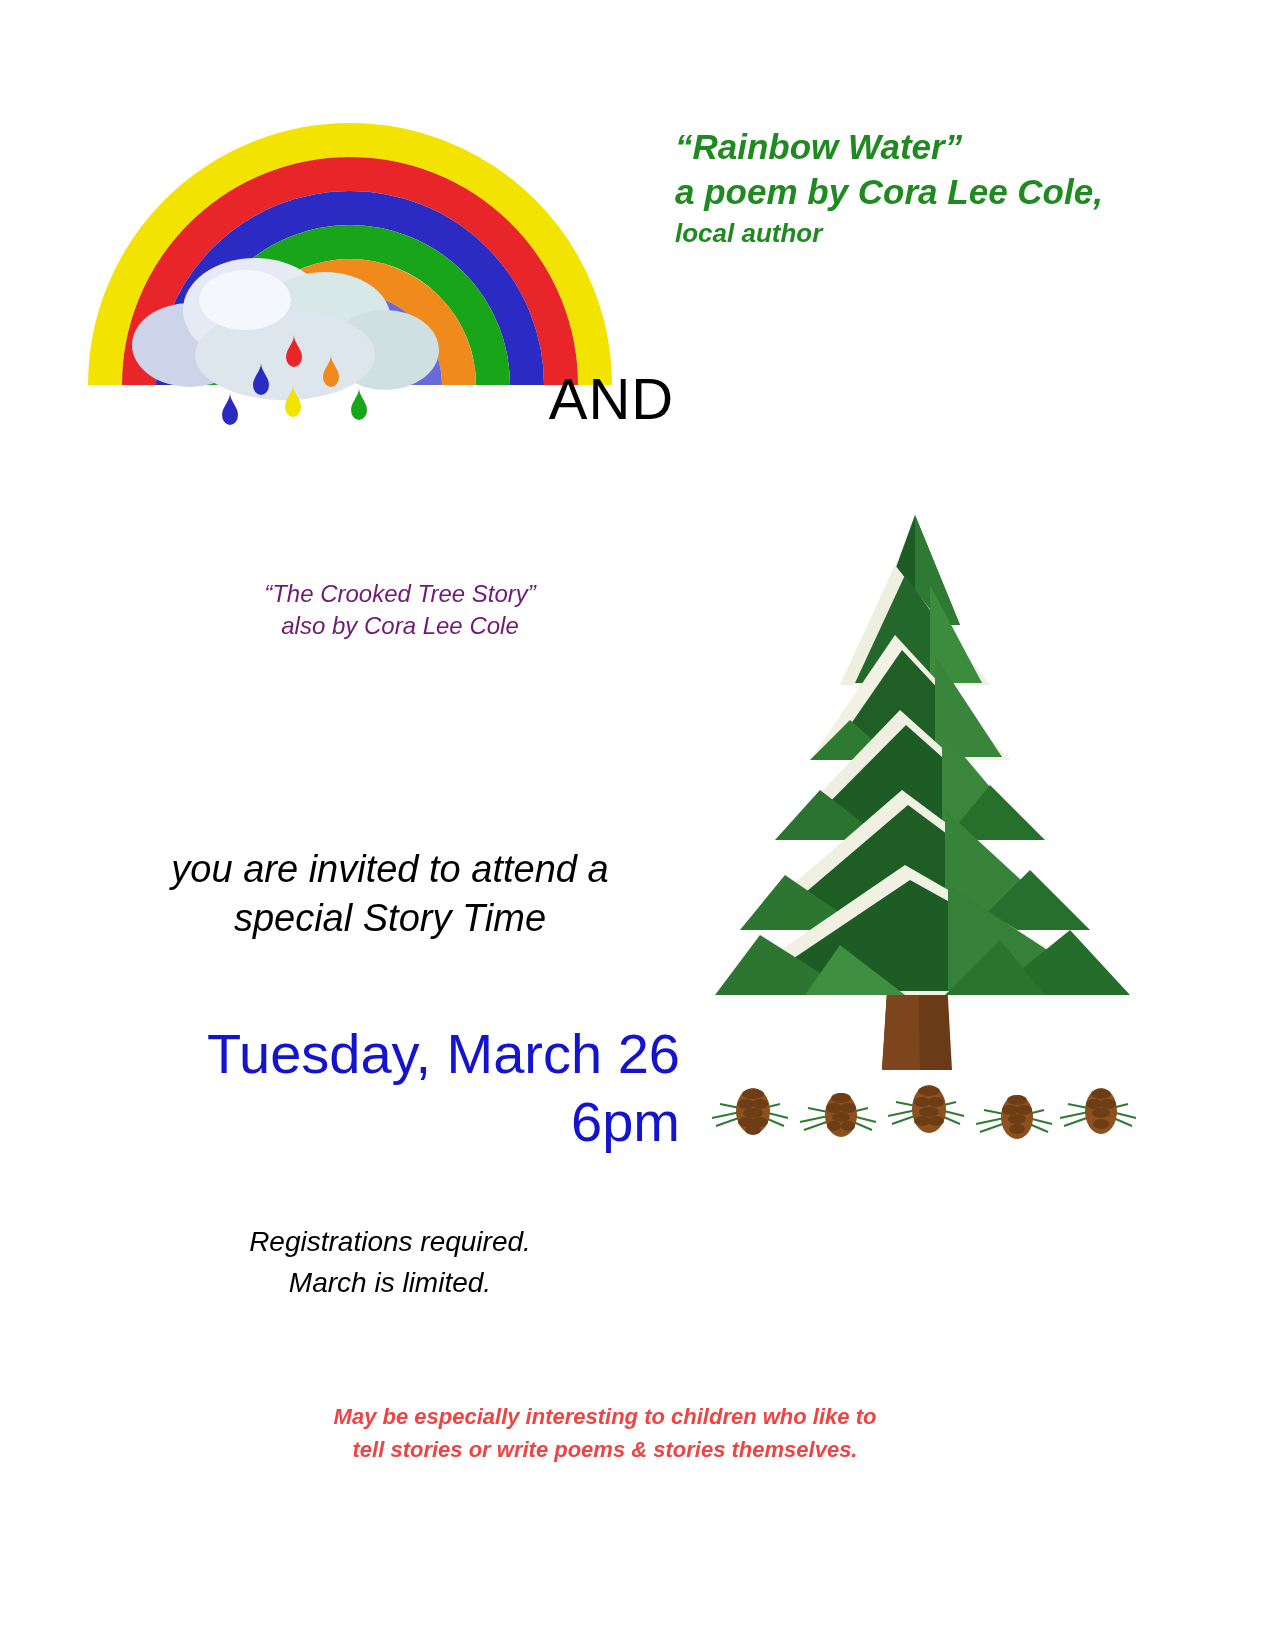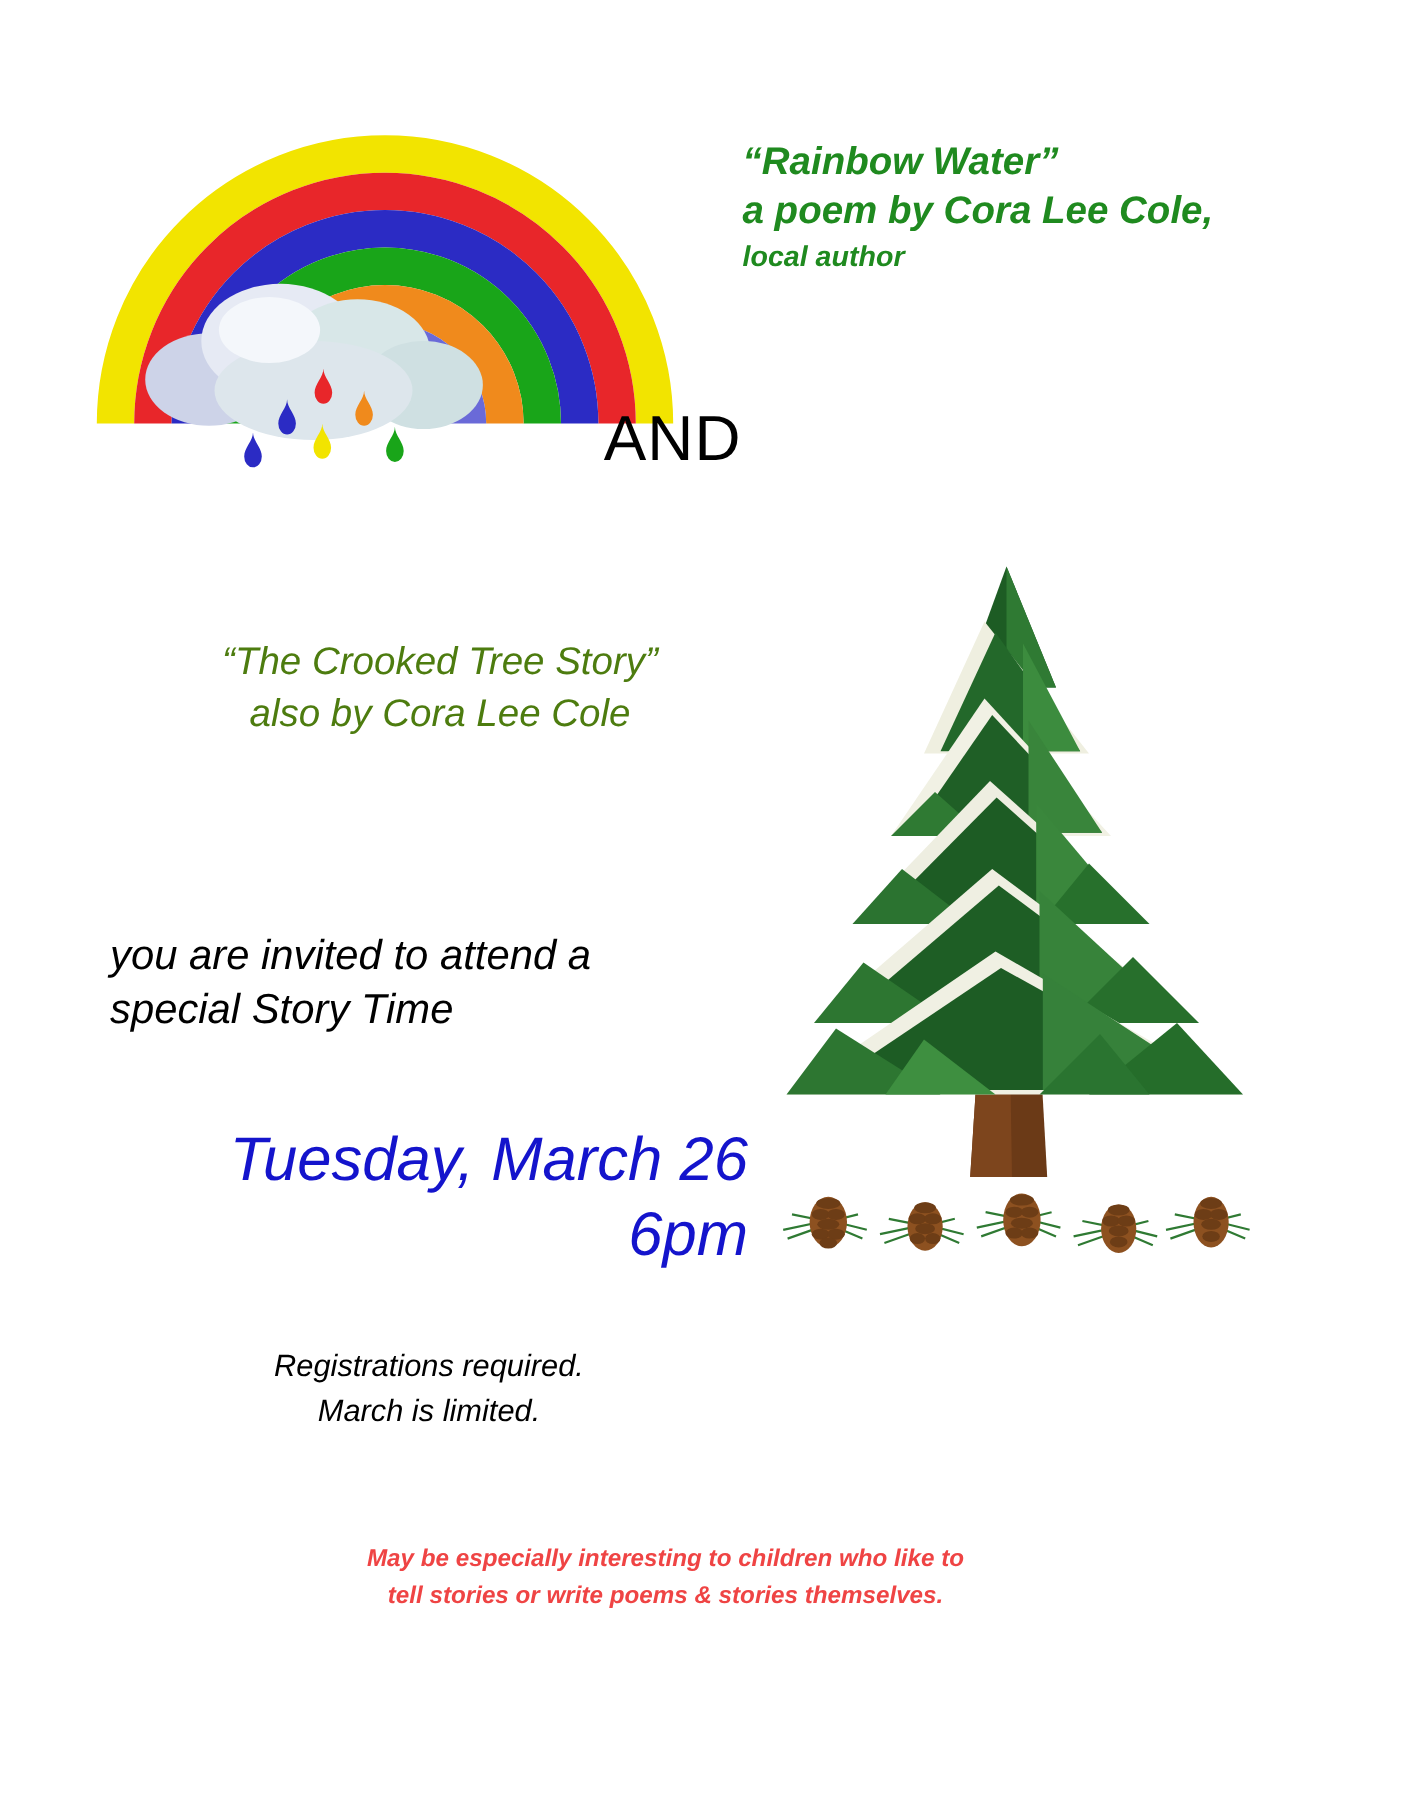--- a/index.html
+++ b/index.html
@@ -77,62 +77,62 @@
     height: 80px;
   }
 
   
   .story-title {
     position: absolute;
     left: 120px;
     top: 578px;
     width: 560px;
     text-align: center;
-    color: #4d7c0f;
-    font-family: "Liberation Sans", sans-serif;
-    font-style: italic;
-    font-size: 35px;
+    color: #701a75;
+    font-family: "Liberation Sans", sans-serif;
+    font-style: italic;
+    font-size: 24px;
     line-height: 1.35;
   }
   .story-title .l2 { display: block; }
 
   .grade-line {
     position: absolute;
     left: 100px;
     top: 765px;
     width: 580px;
     text-align: center;
     color: #1414cc;
     font-family: "Liberation Sans", sans-serif;
     font-size: 55px;
   }
   .invite-line {
     position: absolute;
     left: 100px;
     top: 845px;
     width: 580px;
+    text-align: center;
     color: #000000;
     font-family: "Liberation Sans", sans-serif;
     font-style: italic;
     font-size: 38px;
     line-height: 1.3;
   }
   .invite-line .l2 { display: block; }
 
   .date-line {
     position: absolute;
     left: 60px;
     top: 1020px;
     width: 620px;
     text-align: right;
     color: #1414cc;
     font-family: "Liberation Sans", sans-serif;
     font-size: 56px;
     line-height: 1.22;
-    font-style: italic;
   }
   .date-line .time { display: block; }
 
   .registration {
     position: absolute;
     left: 110px;
     top: 1222px;
     width: 560px;
     text-align: center;
     color: #000000;

